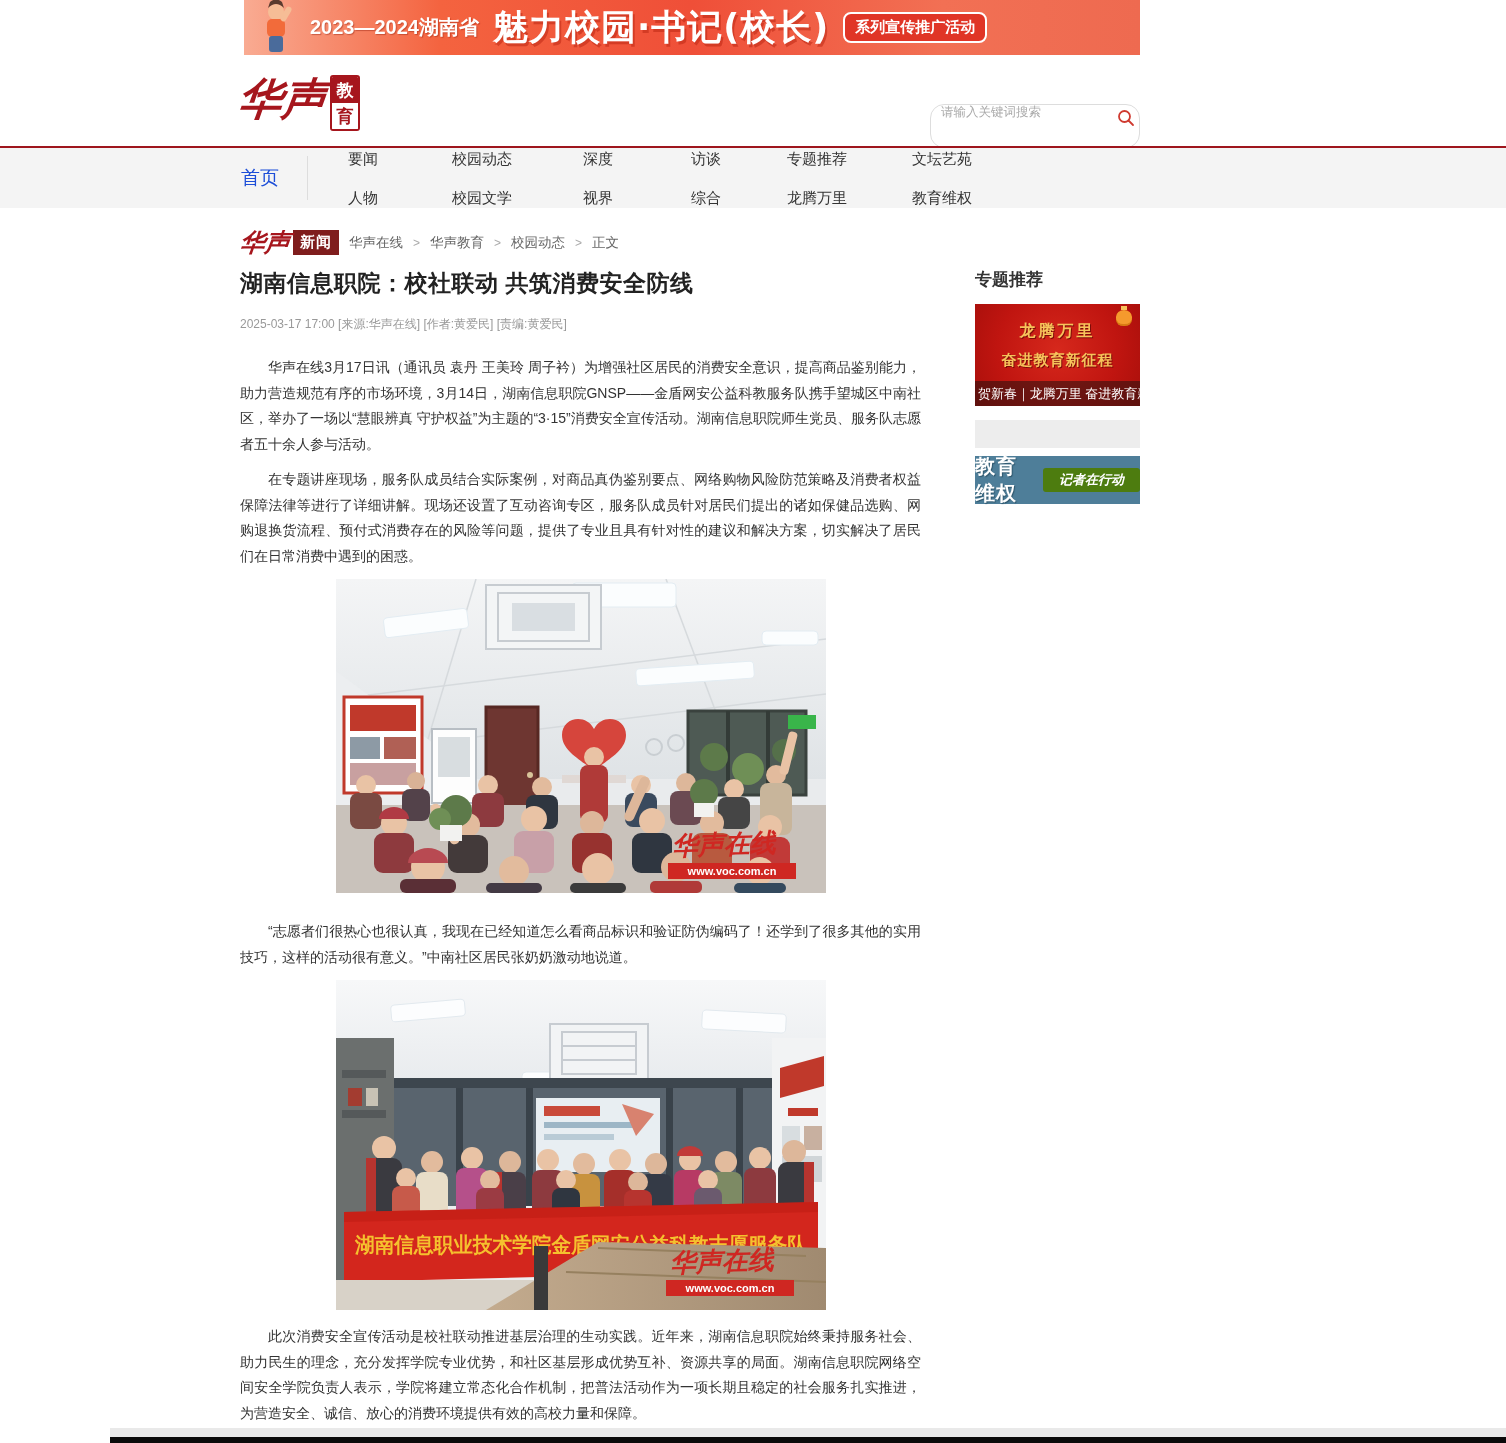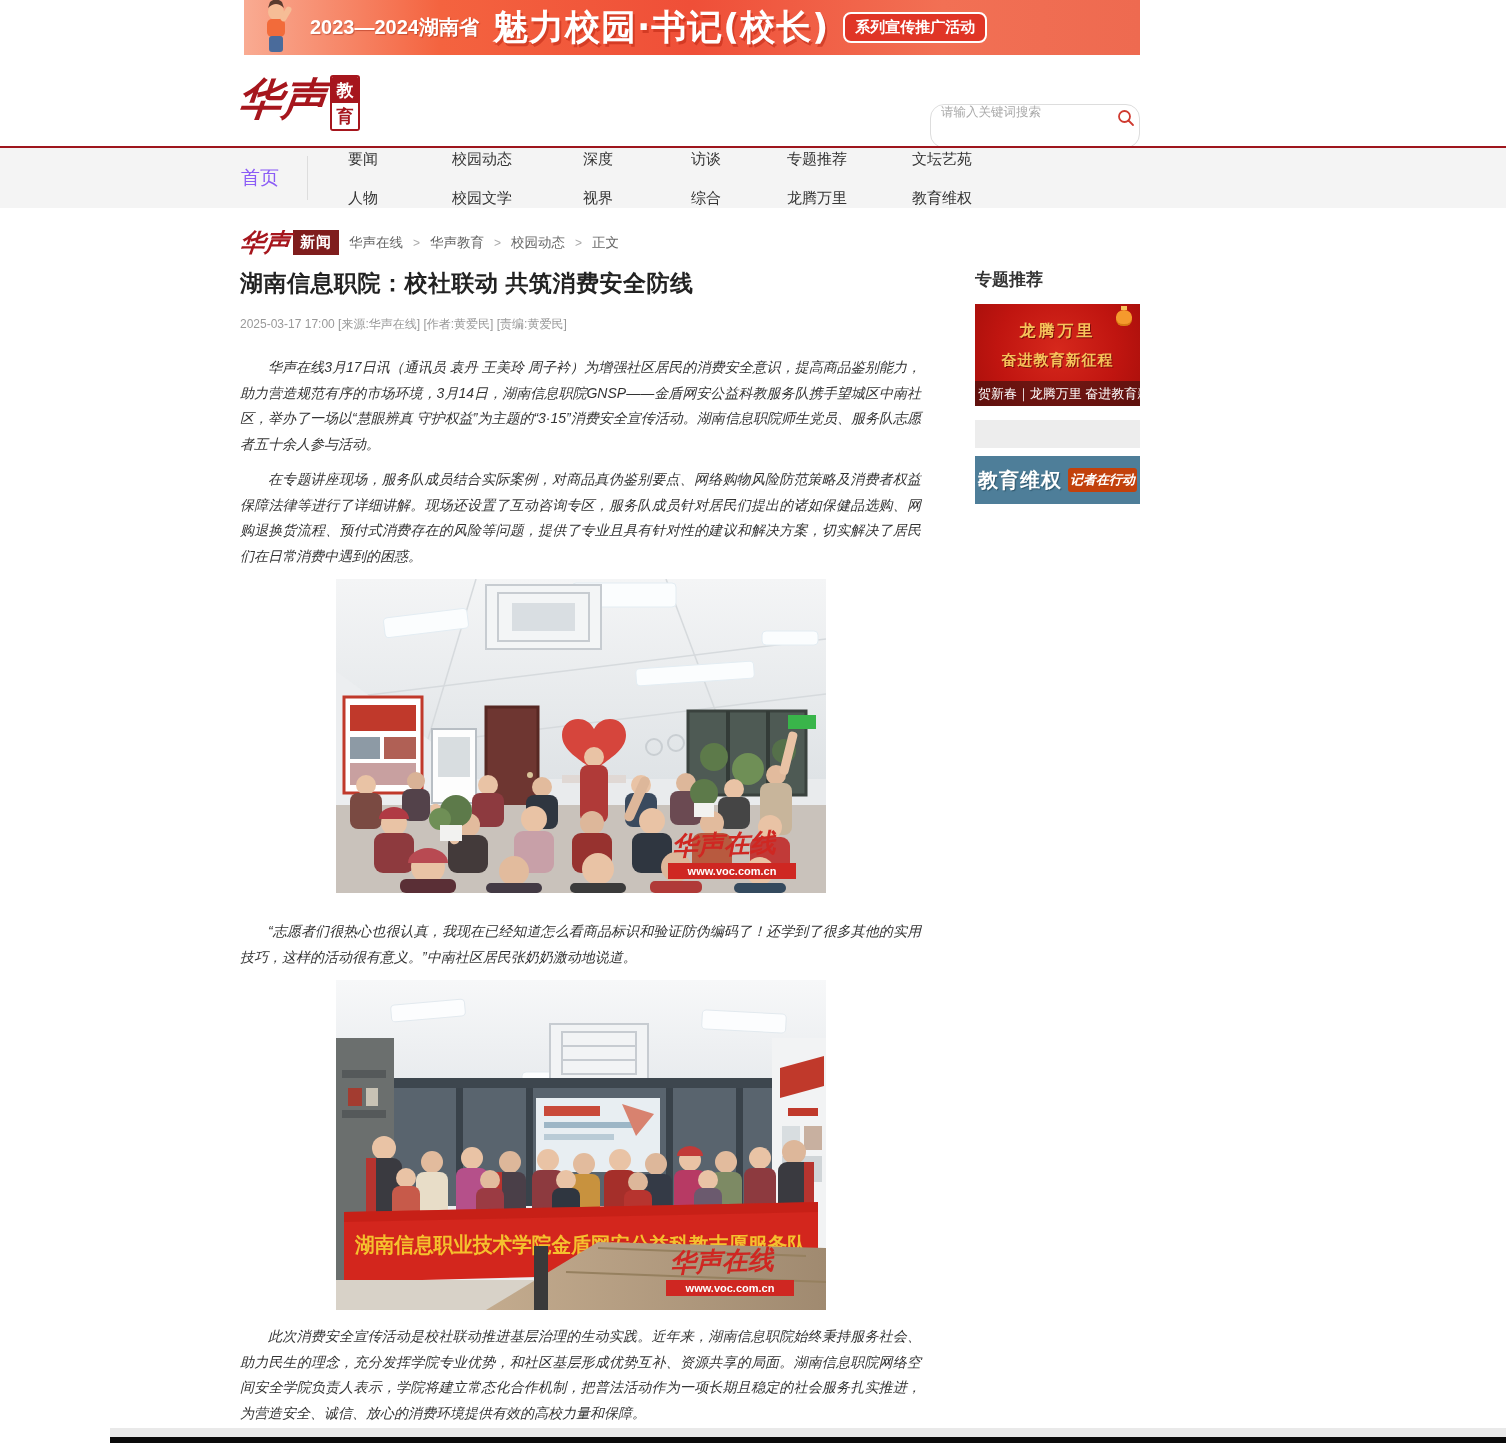--- a/index.html
+++ b/index.html
@@ -30,39 +30,39 @@
   .logo-seal i.b { background:#fff; color:#a6161d; }
   .search { position:absolute; left:930px; top:49px; width:210px; height:44px;
             border:1px solid #ddd; border-radius:14px; display:flex; align-items:flex-start; background:#fff; }
   .search input { flex:1; border:none; outline:none; background:transparent; padding:0 10px;
                   font-size:12.5px; color:#333; font-family:inherit; }
   .search input::placeholder { color:#aaa; }
   .search-btn { border:none; background:transparent; width:30px; height:26px; cursor:pointer; display:flex; align-items:center; justify-content:center; }
   
   .nav-bar { position:absolute; left:0; top:146px; width:1506px; height:62px;
              background:#f4f4f4; border-top:2px solid #9e151d; display:flex; align-items:center; }
-  .nav-home { margin-left:241px; font-size:19px; color:#8b5cf6; cursor:pointer; }
+  .nav-home { margin-left:241px; font-size:19px; color:#1d4ed8; cursor:pointer; }
   .nav-divider { width:1px; height:44px; background:#ddd; margin-left:28px; }
   .nav-col { display:flex; flex-direction:column; justify-content:center; gap:23px; }
   .nav-col a { font-size:15px; color:#333; text-decoration:none; line-height:16px; cursor:pointer; }
   .nc1{margin-left:40px;} .nc2{margin-left:74px;} .nc3{margin-left:71px;}
   .nc4{margin-left:78px;} .nc5{margin-left:66px;} .nc6{margin-left:65px;}
   
   .breadcrumb { position:absolute; left:240px; top:226px; display:flex; align-items:center; gap:10px; }
   .bc-logo { display:flex; align-items:center; gap:3px; cursor:pointer; }
   .bc-calli { font-family:"DejaVu Serif", serif; font-style:italic; font-weight:bold; font-size:25px; color:#a6161d; transform:skewX(-6deg); }
   .bc-badge { background:#7f1d1d; color:#fff; font-weight:bold; font-size:15px; padding:3px 7px; letter-spacing:1px; }
   .bc-link { font-size:13.5px; color:#666; cursor:pointer; }
   .bc-sep { font-size:12px; color:#aaa; }
   
   .article { position:absolute; left:240px; top:268px; width:681px; }
   .article h1 { font-size:23px; color:#222; font-weight:bold; letter-spacing:.5px; }
   .meta { margin-top:17px; font-size:12px; color:#999; }
   .body-text { margin-top:22px; }
-  .body-text p { font-size:14px; line-height:25.5px; color:#333; text-indent:2em; margin-bottom:10px; text-align:justify;font-style:italic; }
+  .body-text p { font-size:14px; line-height:25.5px; color:#333; text-indent:2em; margin-bottom:10px; text-align:justify; }
   .photo-wrap { width:490px; margin:10px auto 26px auto; }
   .photo-wrap.second { margin-bottom:14px; }
   .photo-wrap svg { display:block; }
   .credits { margin-top:14px; list-style:none; }
   .credits li { font-size:12.5px; color:#999; line-height:22px; }
   
   .sidebar { position:absolute; left:975px; top:268px; width:165px; }
   .sb-title { font-size:17px; font-weight:bold; color:#333; }
   .sb-banner { position:relative; margin-top:13px; width:165px; height:102px; overflow:hidden; cursor:pointer;
                background:radial-gradient(circle at 50% 45%, #d6281c 0%, #c01510 60%, #a80f0b 100%); }
@@ -73,22 +73,22 @@
   .sb-lantern { position:absolute; right:8px; top:6px; width:16px; height:14px; background:#f59a2d; border-radius:50% 50% 45% 45%; box-shadow:0 2px 0 #d97b14; }
   .sb-lantern:before { content:""; position:absolute; left:5px; top:-4px; width:6px; height:4px; background:#f8c35c; }
   .sb-caption { position:absolute; left:0; right:0; bottom:0; height:25px; background:rgba(35,18,16,.55);
                 color:#fff; font-size:13px; line-height:25px; padding:0 3px; white-space:nowrap; overflow:hidden; }
   .sb-links { margin-top:22px; list-style:none; }
   .sb-links li { position:relative; padding-left:14px; font-size:14px; line-height:22px; color:#333; margin-bottom:15px; cursor:pointer; }
   .sb-links li:before { content:""; position:absolute; left:0; top:8px; width:6px; height:6px; border-radius:50%; background:#c02a20; }
   .sb-grayblock { margin-top:14px; width:165px; height:28px; background:#ededed; }
   .sb-rights { margin-top:8px; width:165px; height:48px; background:#4e7e99; display:flex; align-items:center; justify-content:center; gap:6px; cursor:pointer; }
   .sb-rights .t { color:#fff; font-family:"DejaVu Serif", serif; font-weight:bold; font-size:20px; letter-spacing:1px; text-shadow:1px 1px 1px #2e566c; }
-  .sb-rights .badge { background:#c2410c; color:#fff; font-size:13px; font-weight:bold; font-style:italic;
-                      padding:3px 2px; border-radius:3px; white-space:nowrap; }
+  .sb-rights .badge { background:#4d7c0f; color:#fff; font-size:13px; font-weight:bold; font-style:italic;
+                      padding:3px 16px; border-radius:3px; white-space:nowrap; }
   
   .strip-gray  { position:absolute; left:110px; top:1428px; width:1396px; height:9px; background:#e9e9e9; }
   .strip-black { position:absolute; left:110px; top:1437px; width:1396px; height:6px; background:#0a0a0a; }
 </style>
 </head>
 <body>
 
 <div class="ad-banner">
   <svg width="42" height="55" viewBox="0 0 42 55">
     <circle cx="22" cy="12" r="8" fill="#f6bd96"></circle>

